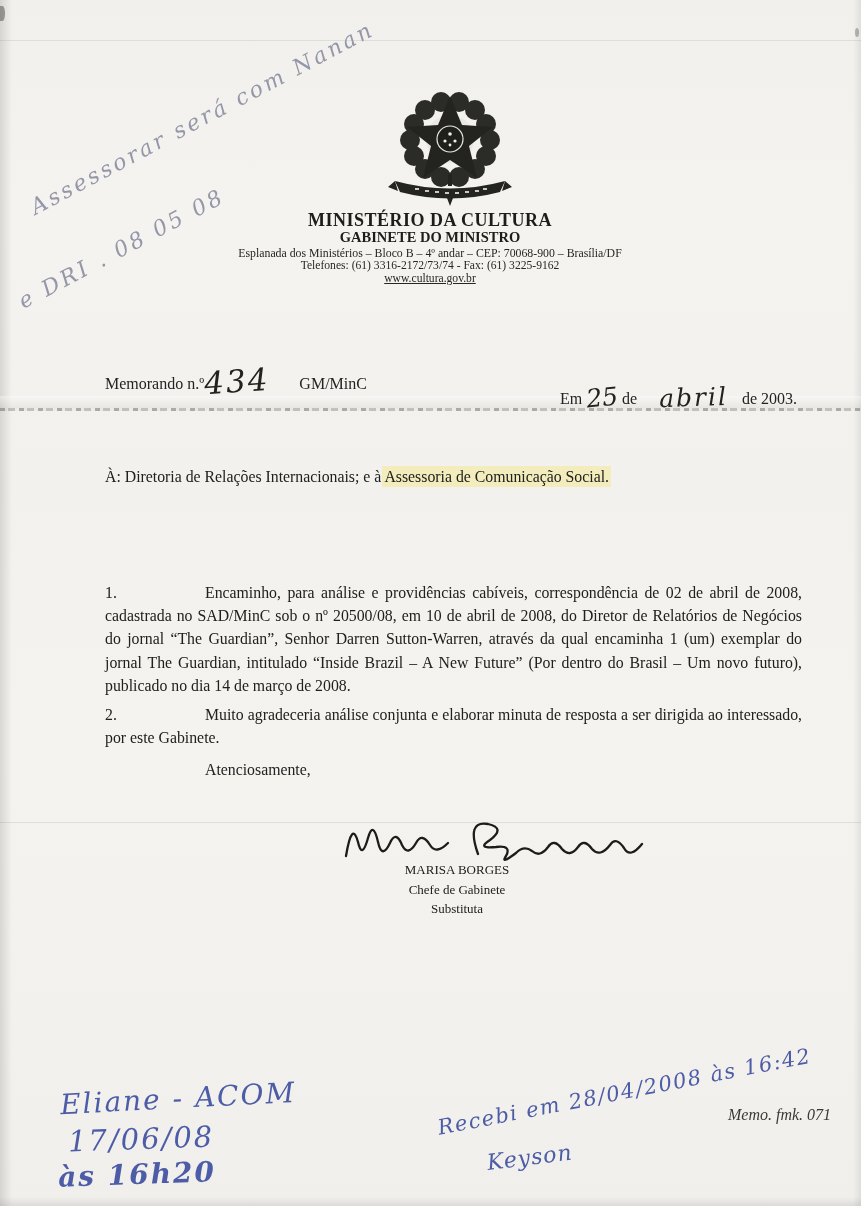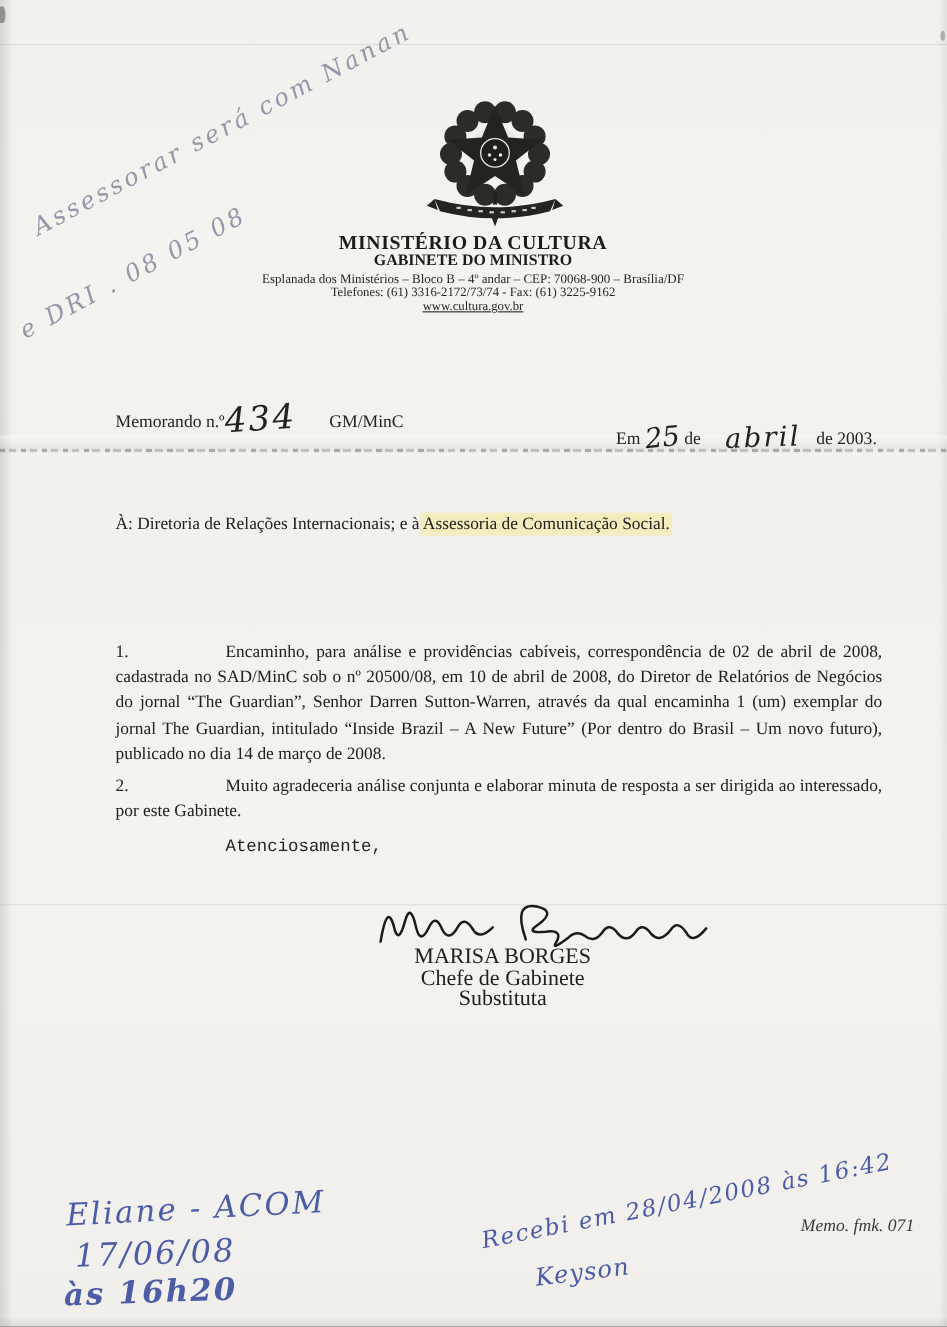--- a/index.html
+++ b/index.html
@@ -51,25 +51,25 @@
   .date-month{display:inline-block;font-size:25px;letter-spacing:2px;transform:rotate(-2deg) translateY(2px);margin:0 14px 0 22px;}
 
   
   .bodytext{font-size:15.8px;line-height:23.2px;color:#20201e;}
   .recipient{left:105px;top:465px;width:680px;}
   .hl{background:#f3edbd;box-shadow:0 0 0 2px #f3edbd;}
   .subject{left:105px;top:527px;width:680px;}
   .para{left:105px;top:581px;width:697px;text-align:justify;text-indent:100px;}
   .para2{top:703px;}
   .pnum{position:absolute;left:0;top:0;text-indent:0;}
-  .closing{left:205px;top:761px;font-size:15.8px;font-family:Liberation Mono, monospace;}
+  .closing{left:205px;top:761px;font-size:15.8px;}
 
   
   .sig-svg{left:338px;top:810px;}
-  .sig-block{left:322px;top:860px;width:270px;text-align:center;font-size:20px;line-height:19.5px;color:#21211f;}
+  .sig-block{left:322px;top:860px;width:270px;text-align:center;font-size:13px;line-height:19.5px;color:#21211f;}
 
   
   .blue{font-family:"DejaVu Serif",serif;font-style:italic;color:#4d5ca6;white-space:nowrap;}
   .blue1{left:60px;top:1082px;font-size:28px;letter-spacing:2px;transform:rotate(-3deg);}
   .blue2{left:68px;top:1122px;font-size:29px;letter-spacing:2px;transform:rotate(-2deg);}
   .blue3{left:58px;top:1158px;font-size:28px;letter-spacing:2px;font-weight:bold;transform:rotate(-2deg);}
   .recv1{left:438px;top:1116px;font-size:21px;letter-spacing:1.5px;transform:rotate(-11deg);transform-origin:left center;}
   .recv2{left:487px;top:1150px;font-size:22px;letter-spacing:1px;transform:rotate(-7deg);transform-origin:left center;}
   .memocode{left:728px;top:1106px;font-size:16px;color:#3c3a35;font-style:italic;}
 </style>

